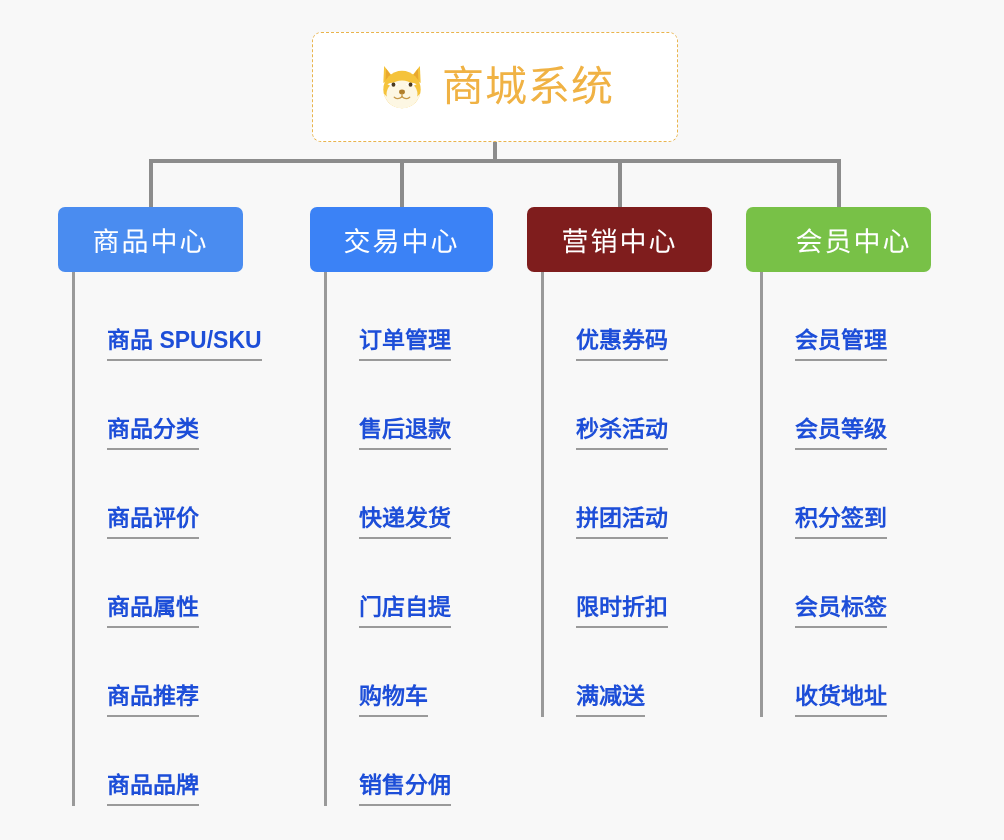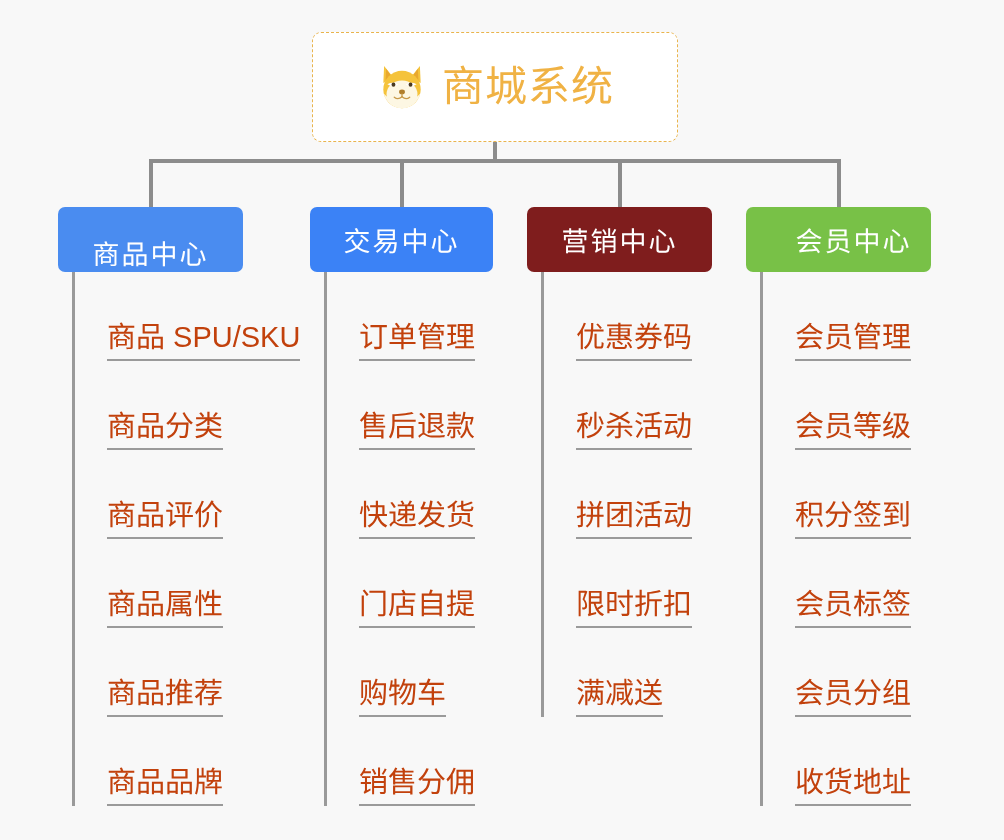--- a/index.html
+++ b/index.html
@@ -108,25 +108,26 @@
     box-sizing: border-box;
   }
   .leaf-inner {
     position: relative;
     margin-left: 32px;
     padding-bottom: 7px;
     border-bottom: 2px solid #9a9a9a;
     display: inline-block;
   }
   .leaf-label {
-    font-size: 29px;
-    color: #c2410c;
+    font-size: 23px;
+    color: #1d4ed8;
     line-height: 1.05;
     white-space: nowrap;
     display: block;
+    font-weight: bold;
   }
 </style>
 </head>
 <body style="background: rgb(248, 248, 248);">
 
 <div id="mindmap">
 
   <div class="root-node" style="background: rgb(255, 255, 255); border-color: rgb(233, 180, 76);">
     <svg class="root-emoji" viewBox="0 0 64 64" aria-hidden="true">
       <path d="M10 6 L9 27 L21 20 Z" fill="#f5c33b"></path>
@@ -149,21 +150,21 @@
   </div>
 
   <div class="conn-stem" style="background: rgb(140, 140, 140);"></div>
   <div class="conn-bar" style="background: rgb(140, 140, 140);"></div>
   <div class="conn-drop" style="left: 149px; background: rgb(140, 140, 140);"></div>
   <div class="conn-drop" style="left: 400px; background: rgb(140, 140, 140);"></div>
   <div class="conn-drop" style="left: 618px; background: rgb(140, 140, 140);"></div>
   <div class="conn-drop" style="left: 837px; background: rgb(140, 140, 140);"></div>
 
   <div class="branch" style="left:58px;width:185px">
-    <div class="branch-header" style="background: rgb(74, 140, 240); align-items: flex-end;">
+    <div class="branch-header" style="background: rgb(74, 140, 240);">
       <span>商品中心</span>
     </div>
     <div class="leaf-list">
       <div class="leaf-item">
           <span class="leaf-inner">
             <span class="leaf-label">商品 SPU/SKU</span>
           </span>
         </div>
       <div class="leaf-item">
           <span class="leaf-inner">
@@ -284,24 +285,19 @@
             <span class="leaf-label">积分签到</span>
           </span>
         </div>
       <div class="leaf-item">
           <span class="leaf-inner">
             <span class="leaf-label">会员标签</span>
           </span>
         </div>
       <div class="leaf-item">
           <span class="leaf-inner">
-            <span class="leaf-label">会员分组</span>
-          </span>
-        </div>
-      <div class="leaf-item">
-          <span class="leaf-inner">
             <span class="leaf-label">收货地址</span>
           </span>
         </div>
     </div>
   </div>
 
 </div>
 
 </body></html>

